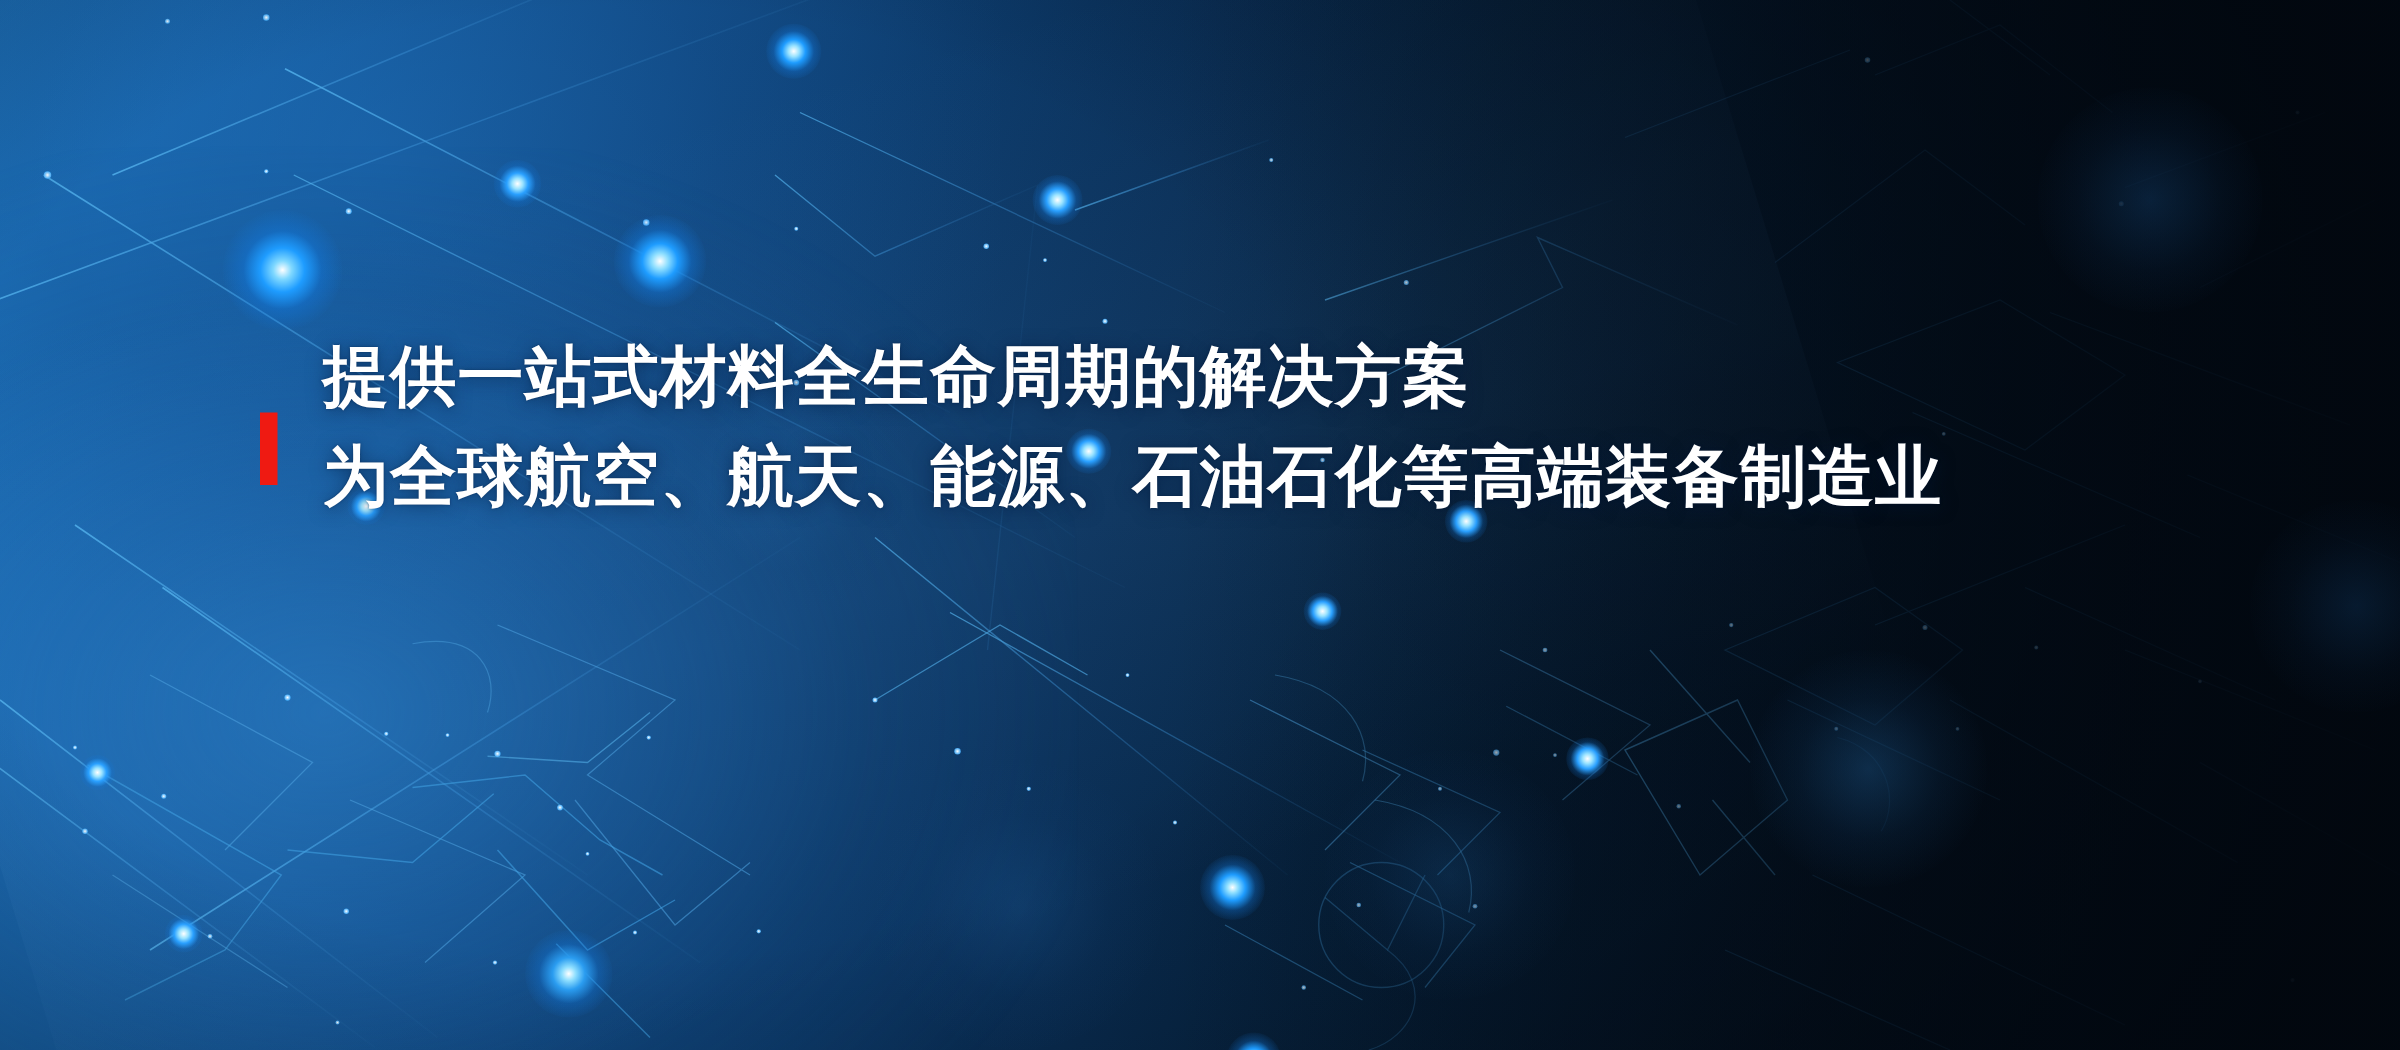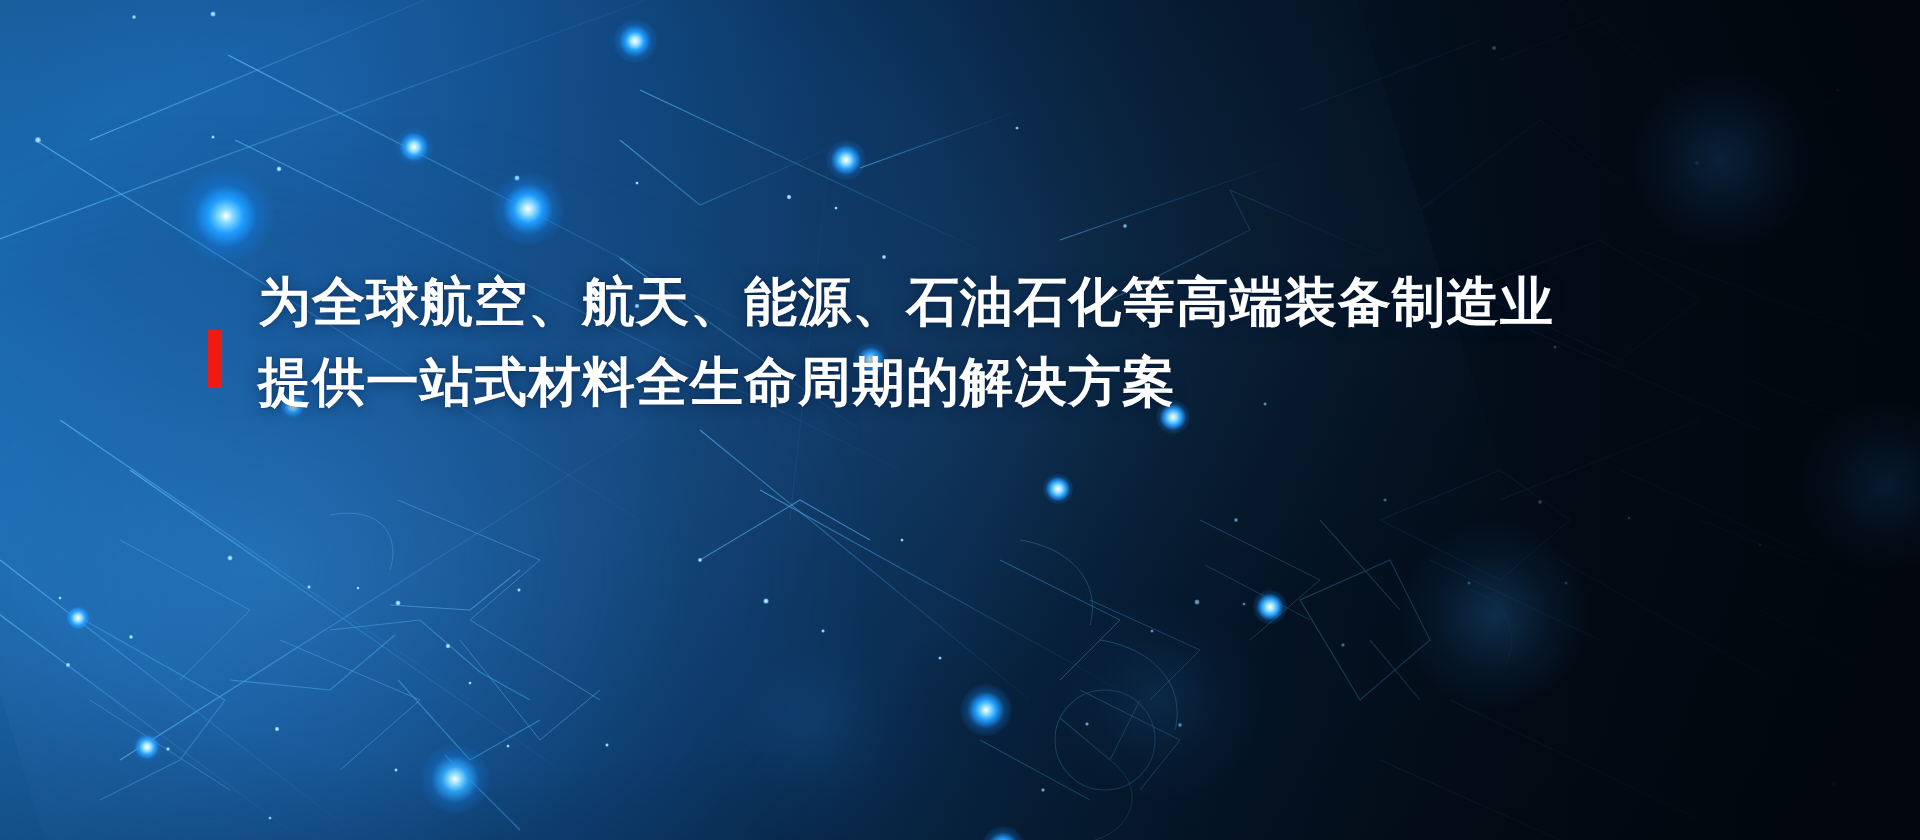--- a/index.html
+++ b/index.html
@@ -348,18 +348,18 @@
   <div class="orb" style="left:1400px; top:520px; width:190px; height:190px; background:radial-gradient(circle, rgba(40,120,190,0.30) 0%, rgba(25,85,145,0.13) 42%, rgba(10,40,80,0) 72%);"></div>
   <div class="orb" style="left:1630px; top:70px; width:180px; height:180px; background:radial-gradient(circle, rgba(30,100,170,0.26) 0%, rgba(20,70,125,0.11) 45%, rgba(10,40,80,0) 74%);"></div>
   <div class="orb" style="left:1800px; top:400px; width:170px; height:170px; background:radial-gradient(circle, rgba(26,92,158,0.22) 0%, rgba(16,60,110,0.09) 45%, rgba(10,40,80,0) 74%);"></div>
   <div class="orb" style="left:700px; top:610px; width:230px; height:230px; background:radial-gradient(circle, rgba(34,104,172,0.22) 0%, rgba(20,70,125,0.09) 45%, rgba(10,40,80,0) 74%);"></div>
   <div class="orb" style="left:1060px; top:600px; width:200px; height:200px; background:radial-gradient(circle, rgba(34,104,172,0.20) 0%, rgba(20,70,125,0.08) 45%, rgba(10,40,80,0) 74%);"></div>
   <div class="orb" style="left:520px; top:280px; width:210px; height:210px; background:radial-gradient(circle, rgba(42,124,198,0.16) 0%, rgba(22,78,135,0.07) 48%, rgba(10,40,80,0) 76%);"></div>
 
   <div class="headline-block">
     <div class="accent-bar"></div>
     <h1 class="headline">
+      <span class="ln">提供一站式材料全生命周期的解决方案</span>
       <span class="ln">为全球航空、航天、能源、石油石化等高端装备制造业</span>
-      <span class="ln">提供一站式材料全生命周期的解决方案</span>
     </h1>
   </div>
 
 </div>
 
 </body></html>

